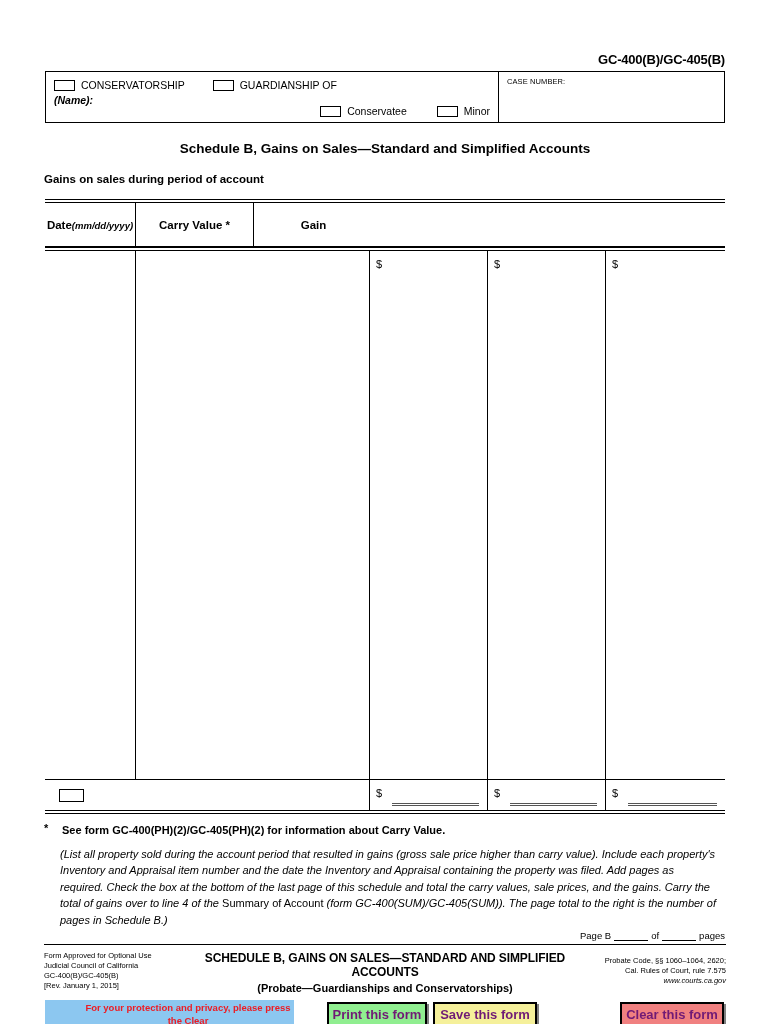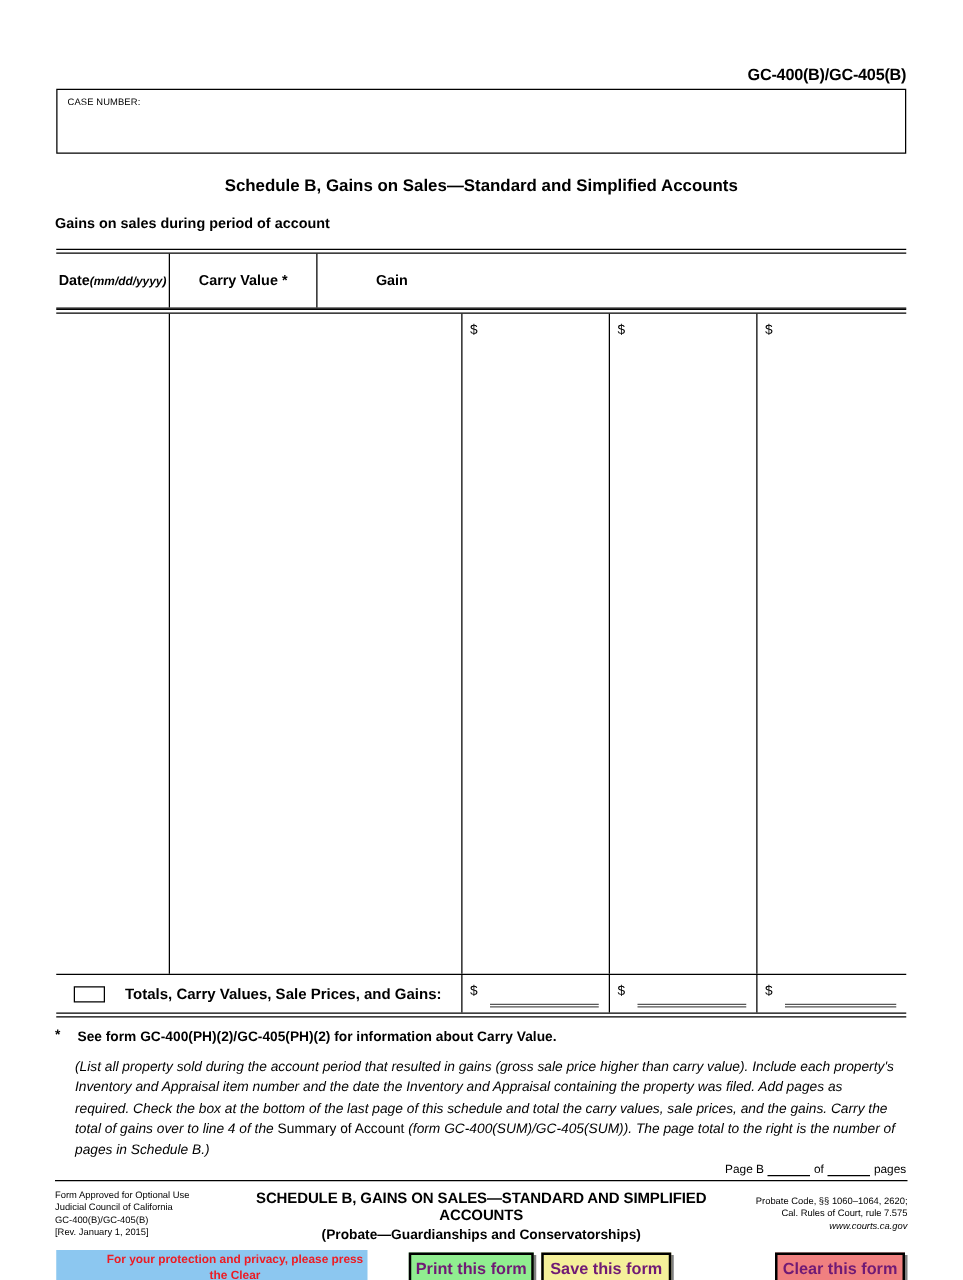--- a/index.html
+++ b/index.html
@@ -334,20 +334,29 @@
   .btn-clear { left: 620px; width: 104px; background: #F08080; }
 </style>
 </head>
 <body>
 
 <div class="page">
 
   <div class="form-number">GC-400(B)/GC-405(B)</div>
 
   <div class="caption-box">
+    <div class="caption-left">
+      <div class="cap-row1">
+        <span class="cb"></span><span class="cap-lbl">CONSERVATORSHIP</span><span class="gap-guard"></span><span class="cb"></span><span class="cap-lbl">GUARDIANSHIP OF</span>
+      </div>
+      <div class="cap-name">(Name):</div>
+      <div class="cap-row2">
+        <span class="cb"></span><span class="cap-lbl">Conservatee</span><span class="gap-minor"></span><span class="cb"></span><span class="cap-lbl">Minor</span>
+      </div>
+    </div>
     <div class="caption-right">
       <div class="case-number-label">CASE NUMBER:</div>
     </div>
   </div>
 
   <div class="doc-title">Schedule B, Gains on Sales—Standard and Simplified Accounts</div>
 
   <div class="section-label">Gains on sales during period of account</div>
 
   <div class="table-wrap">
@@ -379,21 +388,20 @@
         <span class="dollar">$</span>
       </div>
       <div class="cell c-gain">
         <span class="dollar">$</span>
       </div>
     </div>
 
     <div class="totals-row">
       <div class="totals-left">
         <span class="cb"></span>
-        <span class="totals-label">Totals, Carry Values, Sale Prices, and Gains:</span>
       </div>
       <div class="totals-cell c-carry">
         <span class="dollar">$</span>
         <span class="tot-underline"></span>
       </div>
       <div class="totals-cell c-sale">
         <span class="dollar">$</span>
         <span class="tot-underline"></span>
       </div>
       <div class="totals-cell c-gain">

